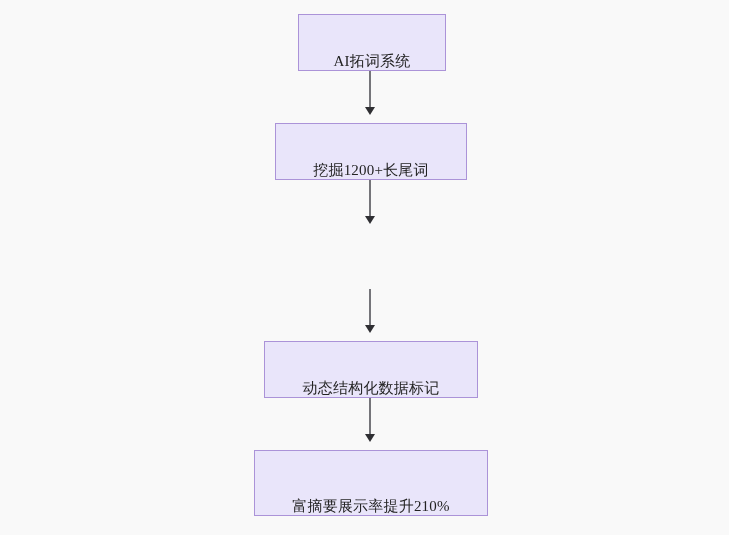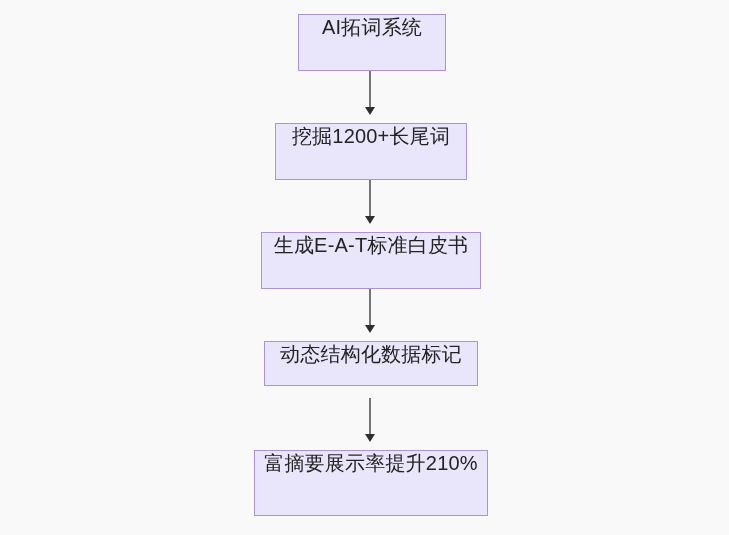--- a/index.html
+++ b/index.html
@@ -17,27 +17,28 @@
     position: relative;
     width: 729px;
     height: 535px;
   }
   .node {
     position: absolute;
     box-sizing: border-box;
     background: #e9e5fa;
     border: 1.4px solid #ab93d8;
     display: flex;
-    align-items: flex-start;
+    align-items: flex-end;
     justify-content: center;
     color: #232323;
-    font-size: 20px;
+    font-size: 15px;
     line-height: 1.2;
     letter-spacing: 0.2px;
     white-space: nowrap;
+    font-family: Liberation Serif, serif;
   }
   .node-label {
     display: block;
   }
   .edge {
     position: absolute;
     width: 2px;
     background: #75757a;
   }
   .arrowhead {
@@ -61,28 +62,25 @@
   <div class="edge" id="edge-1" style="left: 369px; top: 71px; height: 37px; background: rgb(117, 117, 122);"></div>
   <div class="arrowhead" id="arrow-1" style="left: 365px; top: 107px; border-top-color: rgb(47, 47, 51);"></div>
 
   <div class="node" id="node-2" style="left: 275px; top: 123px; width: 192px; height: 57px; background: rgb(233, 229, 250); border-color: rgb(171, 147, 216); color: rgb(35, 35, 35);">
     <span class="node-label">挖掘1200+长尾词</span>
   </div>
 
   <div class="edge" id="edge-2" style="left: 369px; top: 180px; height: 37px; background: rgb(117, 117, 122);"></div>
   <div class="arrowhead" id="arrow-2" style="left: 365px; top: 216px; border-top-color: rgb(47, 47, 51);"></div>
 
-  <div class="node" id="node-3" style="left: 261px; top: 232px; width: 220px; height: 57px; background: rgb(233, 229, 250); border-color: rgb(171, 147, 216); color: rgb(35, 35, 35);">
-    <span class="node-label">生成E-A-T标准白皮书</span>
-  </div>
 
   <div class="edge" id="edge-3" style="left: 369px; top: 289px; height: 37px; background: rgb(117, 117, 122);"></div>
   <div class="arrowhead" id="arrow-3" style="left: 365px; top: 325px; border-top-color: rgb(47, 47, 51);"></div>
 
-  <div class="node" id="node-4" style="left: 264px; top: 341px; width: 214px; height: 45px; background: rgb(233, 229, 250); border-color: rgb(171, 147, 216); color: rgb(35, 35, 35);">
+  <div class="node" id="node-4" style="left: 264px; top: 341px; width: 214px; height: 57px; background: rgb(233, 229, 250); border-color: rgb(171, 147, 216); color: rgb(35, 35, 35);">
     <span class="node-label">动态结构化数据标记</span>
   </div>
 
   <div class="edge" id="edge-4" style="left: 369px; top: 398px; height: 37px; background: rgb(117, 117, 122);"></div>
   <div class="arrowhead" id="arrow-4" style="left: 365px; top: 434px; border-top-color: rgb(47, 47, 51);"></div>
 
   <div class="node" id="node-5" style="left: 254px; top: 450px; width: 234px; height: 66px; background: rgb(233, 229, 250); border-color: rgb(171, 147, 216); color: rgb(35, 35, 35);">
     <span class="node-label">富摘要展示率提升210%</span>
   </div>
 

